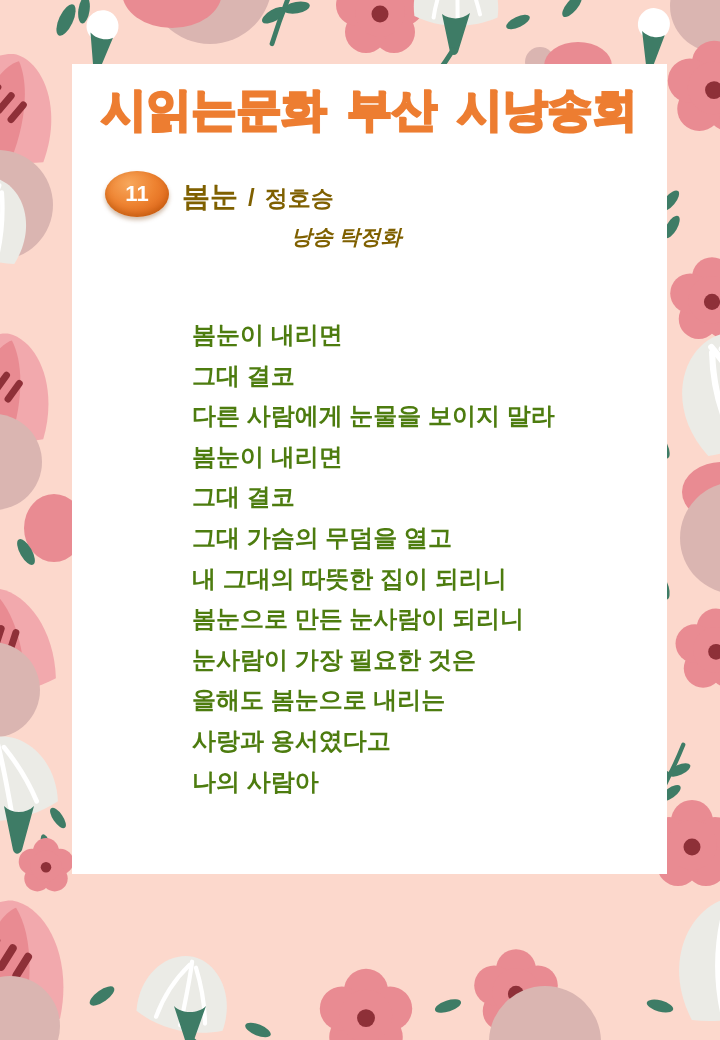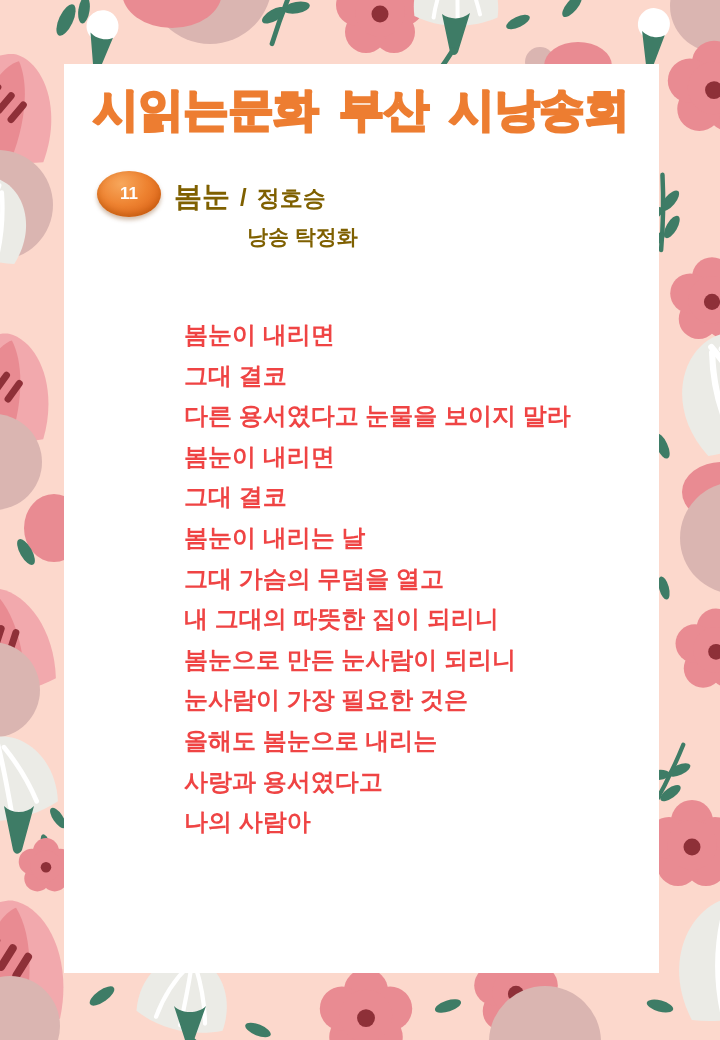--- a/index.html
+++ b/index.html
@@ -10,47 +10,47 @@
   .pk{fill:#e98b92;}
   .lp{fill:#f2a9ad;}
   .dr{fill:#8e3038;}
   .tl{fill:#3e7c66;}
   .tls{stroke:#3e7c66;stroke-width:5;fill:none;stroke-linecap:round;}
   .du{fill:#dab5b1;}
   .wf{fill:#ebebe6;}
   .ws{stroke:#ffffff;stroke-width:5;fill:none;stroke-linecap:round;}
   .wb{fill:#ffffff;}
 
-  .panel{position:absolute;left:64px;top:64px;width:595px;height:909px;background:#ffffff;}
+  .panel{position:absolute;left:72px;top:64px;width:595px;height:810px;background:#ffffff;}
 
   .main-title{
     position:absolute;left:0;right:0;top:16px;text-align:center;
     font-size:45px;font-weight:800;letter-spacing:0px;word-spacing:8px;
     color:#fff4ea;
     -webkit-text-stroke:2.8px #ed7d31;
     text-shadow:0 0 2px rgba(237,125,49,0.45);
     white-space:nowrap;
   }
 
   .badge{
     position:absolute;left:33px;top:107px;width:64px;height:46px;border-radius:50%;
     background:radial-gradient(ellipse at 38% 28%, #f7a75c 0%, #ee8331 45%, #e06a1d 78%, #d05f10 100%);
     box-shadow:0 3px 4px rgba(120,60,10,0.35), inset 0 -3px 6px rgba(165,75,0,0.45);
     display:flex;align-items:center;justify-content:center;
-    color:#ffffff;font-weight:700;font-size:17px;text-align:center;
+    color:#ffffff;font-weight:700;font-size:22px;text-align:center;
   }
 
   .poem-head{position:absolute;left:110px;top:114px;color:#7f6000;}
   .poem-title-line{display:flex;align-items:baseline;gap:10px;}
   .poem-title{font-size:28px;font-weight:800;}
   .poem-sep{font-size:24px;font-weight:700;}
   .poem-author{font-size:23px;font-weight:700;}
-  .reciter{margin-left:73px;margin-top:7px;font-size:21px;font-weight:700;}
+  .reciter{margin-left:109px;margin-top:7px;font-size:21px;font-weight:700;font-style:italic;}
 
-  .poem-body{position:absolute;left:120px;top:251px;color:#ef4444;
+  .poem-body{position:absolute;left:120px;top:251px;color:#4d7c0f;
     font-size:24px;font-weight:700;line-height:40.6px;white-space:nowrap;}
 </style>
 </head>
 <body>
 
 <div class="canvas">
 
   <svg class="floral" viewBox="0 0 720 1040" xmlns="http://www.w3.org/2000/svg">
     <defs>
       <g id="poppy">
@@ -166,24 +166,23 @@
       </div>
       <div class="reciter">
         <span>낭송</span>
         <span>탁정화</span>
       </div>
     </div>
 
     <div class="poem-body">
       <div class="poem-line">봄눈이 내리면</div>
       <div class="poem-line">그대 결코</div>
-      <div class="poem-line">다른 용서였다고 눈물을 보이지 말라</div>
+      <div class="poem-line">다른 사람에게 눈물을 보이지 말라</div>
       <div class="poem-line">봄눈이 내리면</div>
       <div class="poem-line">그대 결코</div>
-      <div class="poem-line">봄눈이 내리는 날</div>
       <div class="poem-line">그대 가슴의 무덤을 열고</div>
       <div class="poem-line">내 그대의 따뜻한 집이 되리니</div>
       <div class="poem-line">봄눈으로 만든 눈사람이 되리니</div>
       <div class="poem-line">눈사람이 가장 필요한 것은</div>
       <div class="poem-line">올해도 봄눈으로 내리는</div>
       <div class="poem-line">사랑과 용서였다고</div>
       <div class="poem-line">나의 사람아</div>
     </div>
 
   </div>

